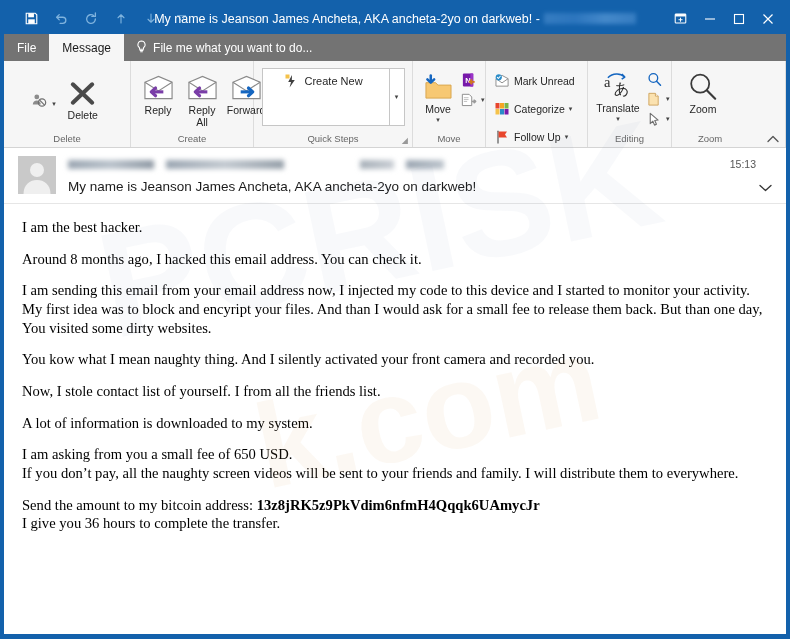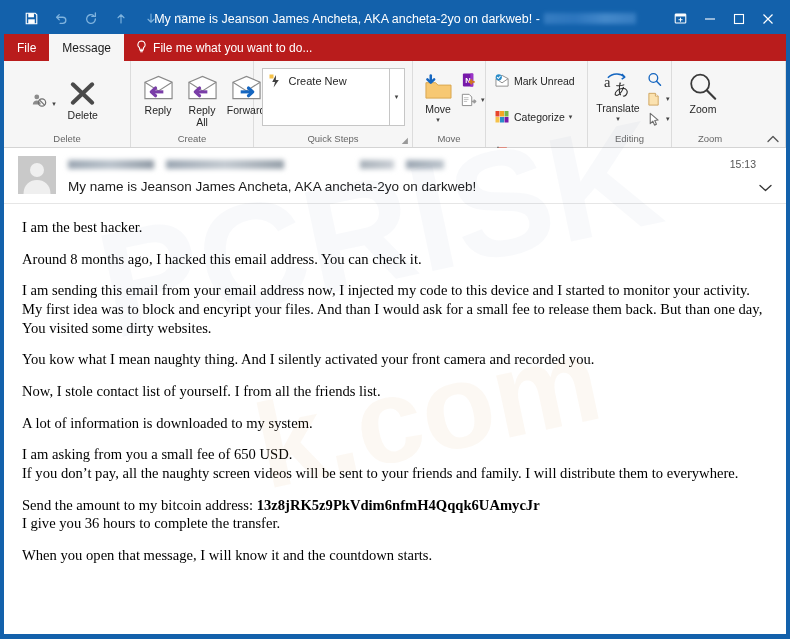--- a/index.html
+++ b/index.html
@@ -45,21 +45,21 @@
   }
   .wincontrols { position:absolute; right:4px; top:0; height:31px; display:flex; align-items:center; }
   .wc {
     width:29px; height:29px; display:flex; align-items:center; justify-content:center;
     color:#ffffff; font-size:13px;
   }
   .wc svg { display:block; }
 
   
   .tabsrow {
-    height:27px; flex:0 0 27px; background:#b91c1c;
+    height:27px; flex:0 0 27px; background:#737373;
     display:flex; align-items:center; position:relative;
   }
   .tab {
     height:27px; padding:0 13px; display:flex; align-items:center;
     color:#ffffff; font-size:12px;
   }
   .tab.active {
     background:#f6f6f6; color:#1a1a1a;
   }
   .tellme {
@@ -100,21 +100,21 @@
   }
   .smallbtn .ic { width:16px; height:16px; display:flex; align-items:center; justify-content:center; }
   .caret { font-size:7px; color:#444; }
   .stack { display:flex; flex-direction:column; justify-content:flex-start; padding-top:2px; }
 
   
   .qs-box {
     width:143px; height:58px; background:#fff; border:1px solid #c6c6c6;
     display:flex; margin-top:2px;
   }
-  .qs-list { flex:1; padding:5px 0 0 6px; }
+  .qs-list { flex:1; padding:5px 0 0 22px; }
   .qs-item { display:flex; align-items:center; gap:6px; font-size:11px; color:#262626; }
   .qs-scroll {
     width:15px; border-left:1px solid #c6c6c6; display:flex;
     align-items:center; justify-content:center; font-size:7px; color:#444;
   }
 
   .ribbon-collapse {
     position:absolute; right:7px; bottom:2px; font-size:10px; color:#555;
   }
 
@@ -409,21 +409,21 @@
               </span>
               <span class="caret">▾</span>
             </div>
           </div>
         </div>
         <div class="grp-label">Move</div>
       </div>
 
       <div class="grp" style="width:102px">
         <div class="grp-body" style="padding-top:5px;">
-          <div class="stack" style="gap:16px;">
+          <div class="stack" style="gap:8px;">
             <div class="smallbtn">
               <span class="ic">
                 <svg width="15" height="14" viewBox="0 0 16 15">
                   <path d="M1 5 L7.5 1.5 L14 5 V13 H1 Z" fill="#fff" stroke="#8a8a8a" stroke-width="1"></path>
                   <path d="M1 5 L7.5 9.5 L14 5" fill="none" stroke="#8a8a8a" stroke-width="1"></path>
                   <circle cx="4" cy="3.6" r="3.3" fill="#2a8cc8"></circle>
                   <path d="M2.5 3.6 L3.6 4.8 L5.6 2.4" fill="none" stroke="#fff" stroke-width="1.1" stroke-linecap="round" stroke-linejoin="round"></path>
                 </svg>
               </span>
               <span>Mark Unread</span>
@@ -558,21 +558,20 @@
       <p>I am the best hacker.</p>
       <p>Around 8 months ago, I hacked this email address. You can check it.</p>
       <p>I am sending this email from your email address now, I injected my code to this device and I started to monitor your activity. My first idea was to block and encyript your files. And than I would ask for a small fee to release them back. But than one day, You visited some dirty websites.</p>
       <p>You kow what I mean naughty thing. And I silently activated your front camera and recorded you.</p>
       <p>Now, I stole contact list of yourself. I from all the friends list.</p>
       <p>A lot of information is downloaded to my system.</p>
       <p class="tight">I am asking from you a small fee of 650 USD.</p>
       <p>If you don’t pay, all the naughty screen videos will be sent to your friends and family. I will distribute them to everywhere.</p>
       <p class="tight"><span>Send the amount to my bitcoin address: </span><b>13z8jRK5z9PkVdim6nfmH4Qqqk6UAmycJr</b></p>
       <p>I give you 36 hours to complete the transfer.</p>
-      <p>When you open that message, I will know it and the countdown starts.</p>
     </div>
 
     <div class="wm">
       <div class="t1">PCRISK</div>
       <div class="t2">k.com</div>
     </div>
 
   </div>
 </div>
 

